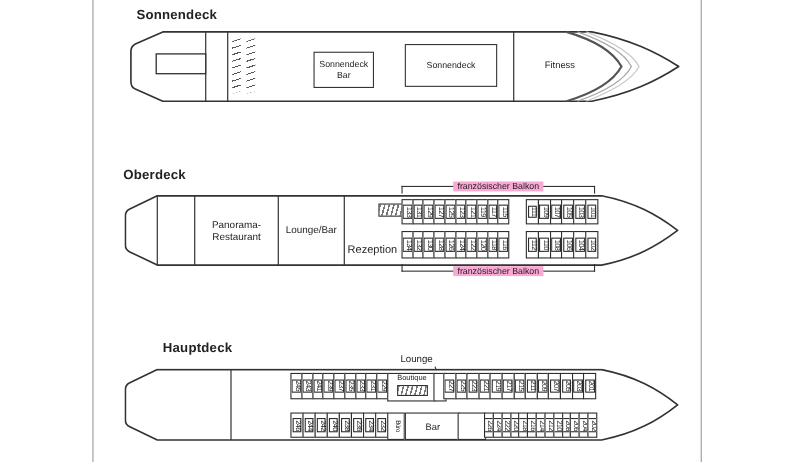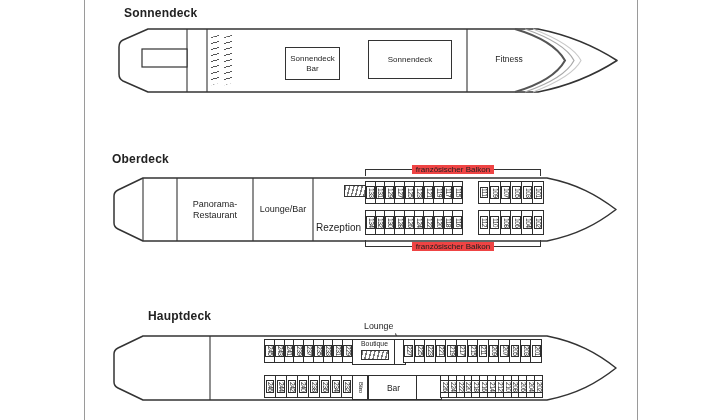--- a/index.html
+++ b/index.html
@@ -25,21 +25,21 @@
   .hatch{background:repeating-linear-gradient(105deg,#777 0 1.4px,#fff 1.4px 4px);}
   .ladder{position:absolute;display:flex;gap:5px;}
   .ladder i{display:block;width:8px;height:48px;transform:skewY(-18deg);
             background:repeating-linear-gradient(to bottom,#555 0 1px,transparent 1px 6px);}
   .brk{position:absolute;height:13px;}
   .brk .bline{position:absolute;left:0;right:0;top:6px;border-top:1.1px solid #333;}
   .brk .tick{position:absolute;width:0;height:7px;border-left:1.1px solid #333;}
   .brk .tick.l{left:0;} .brk .tick.r{right:0;}
   .brk.down .tick{top:6px;} .brk.up .tick{top:0;}
   .brk .blbl{position:absolute;left:0;right:0;top:1px;text-align:center;font-size:8px;line-height:11px;}
-  .brk .blbl span{background:#ef4444;padding:0 4px;}
+  .brk .blbl span{background:#f9a8d4;padding:0 4px;}
   .smalllbl{position:absolute;font-size:8.5px;line-height:1.1;}
   .arrow{position:absolute;width:1.2px;background:#333;}
 </style>
 </head>
 <body>
 
 <div id="stage">
 
   <div class="pageline" style="left:84px;"></div>
   <div class="pageline" style="left:637px;"></div>

